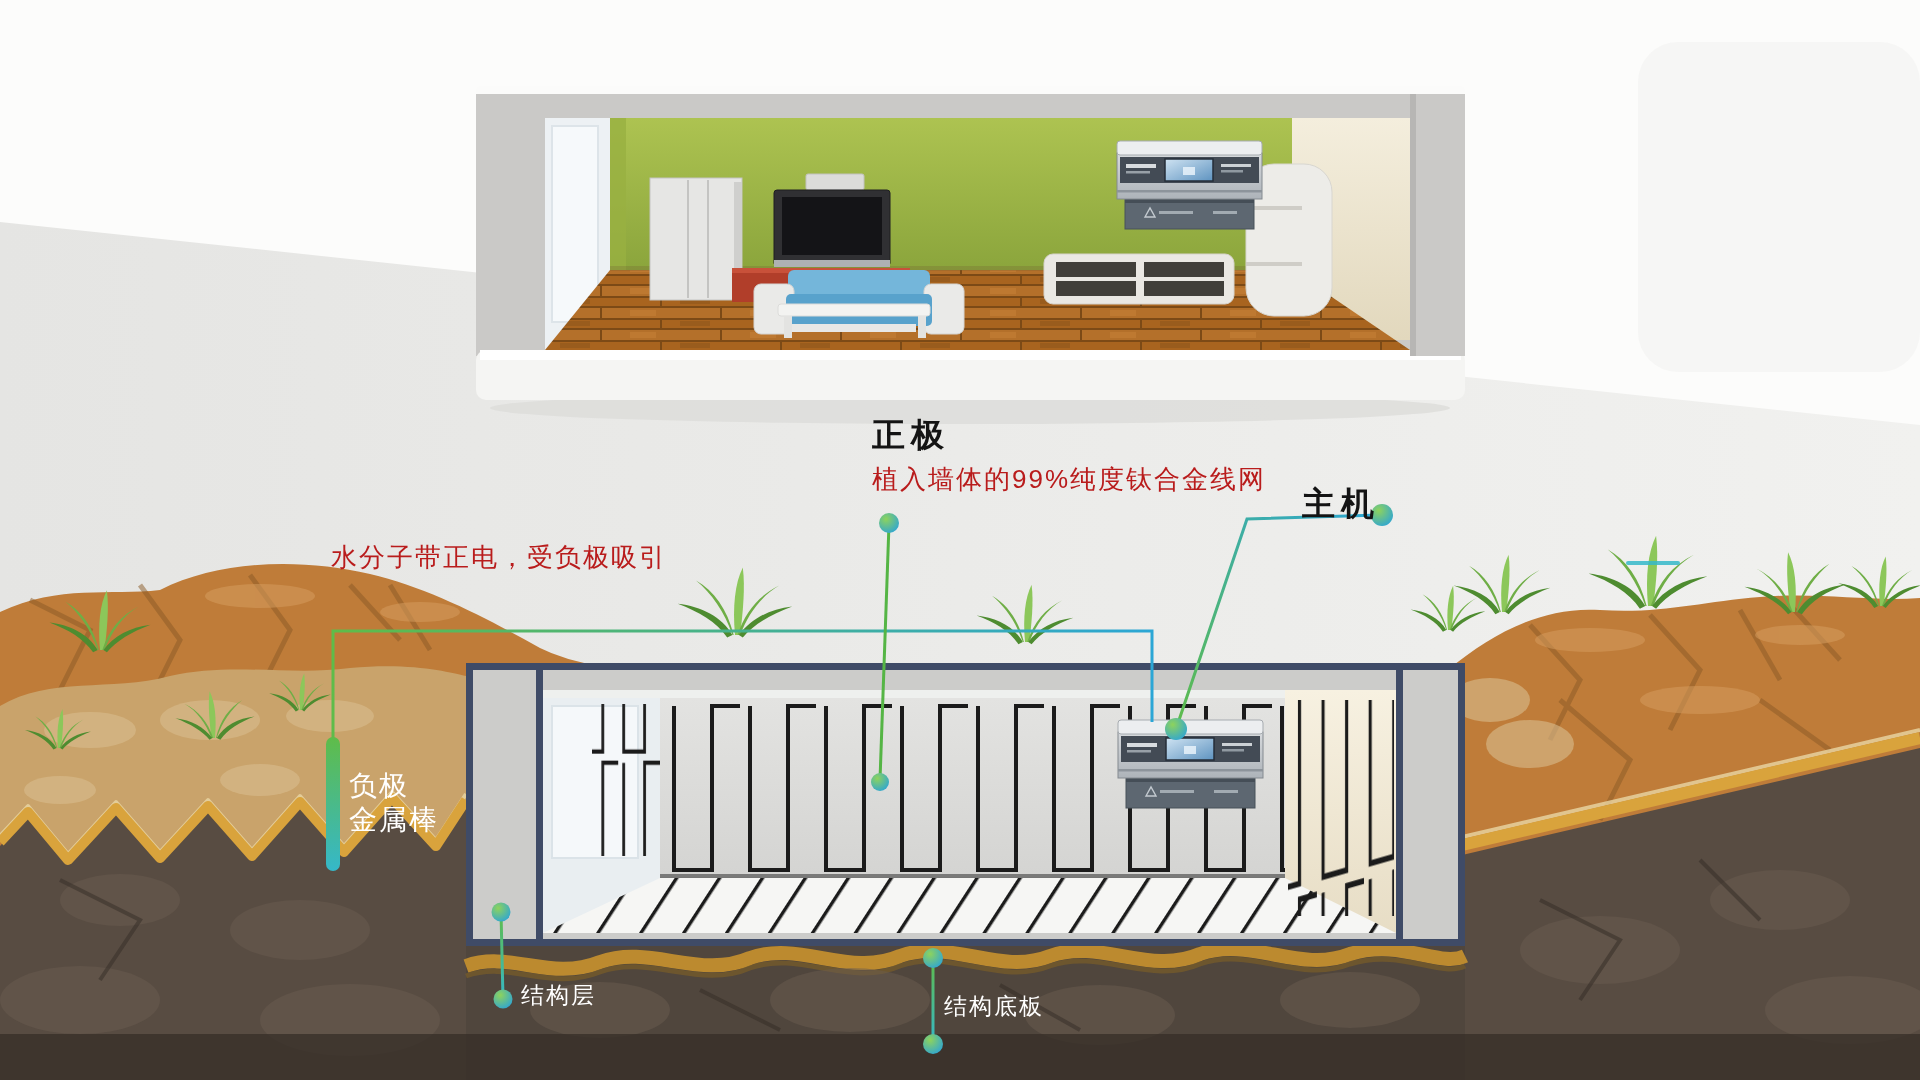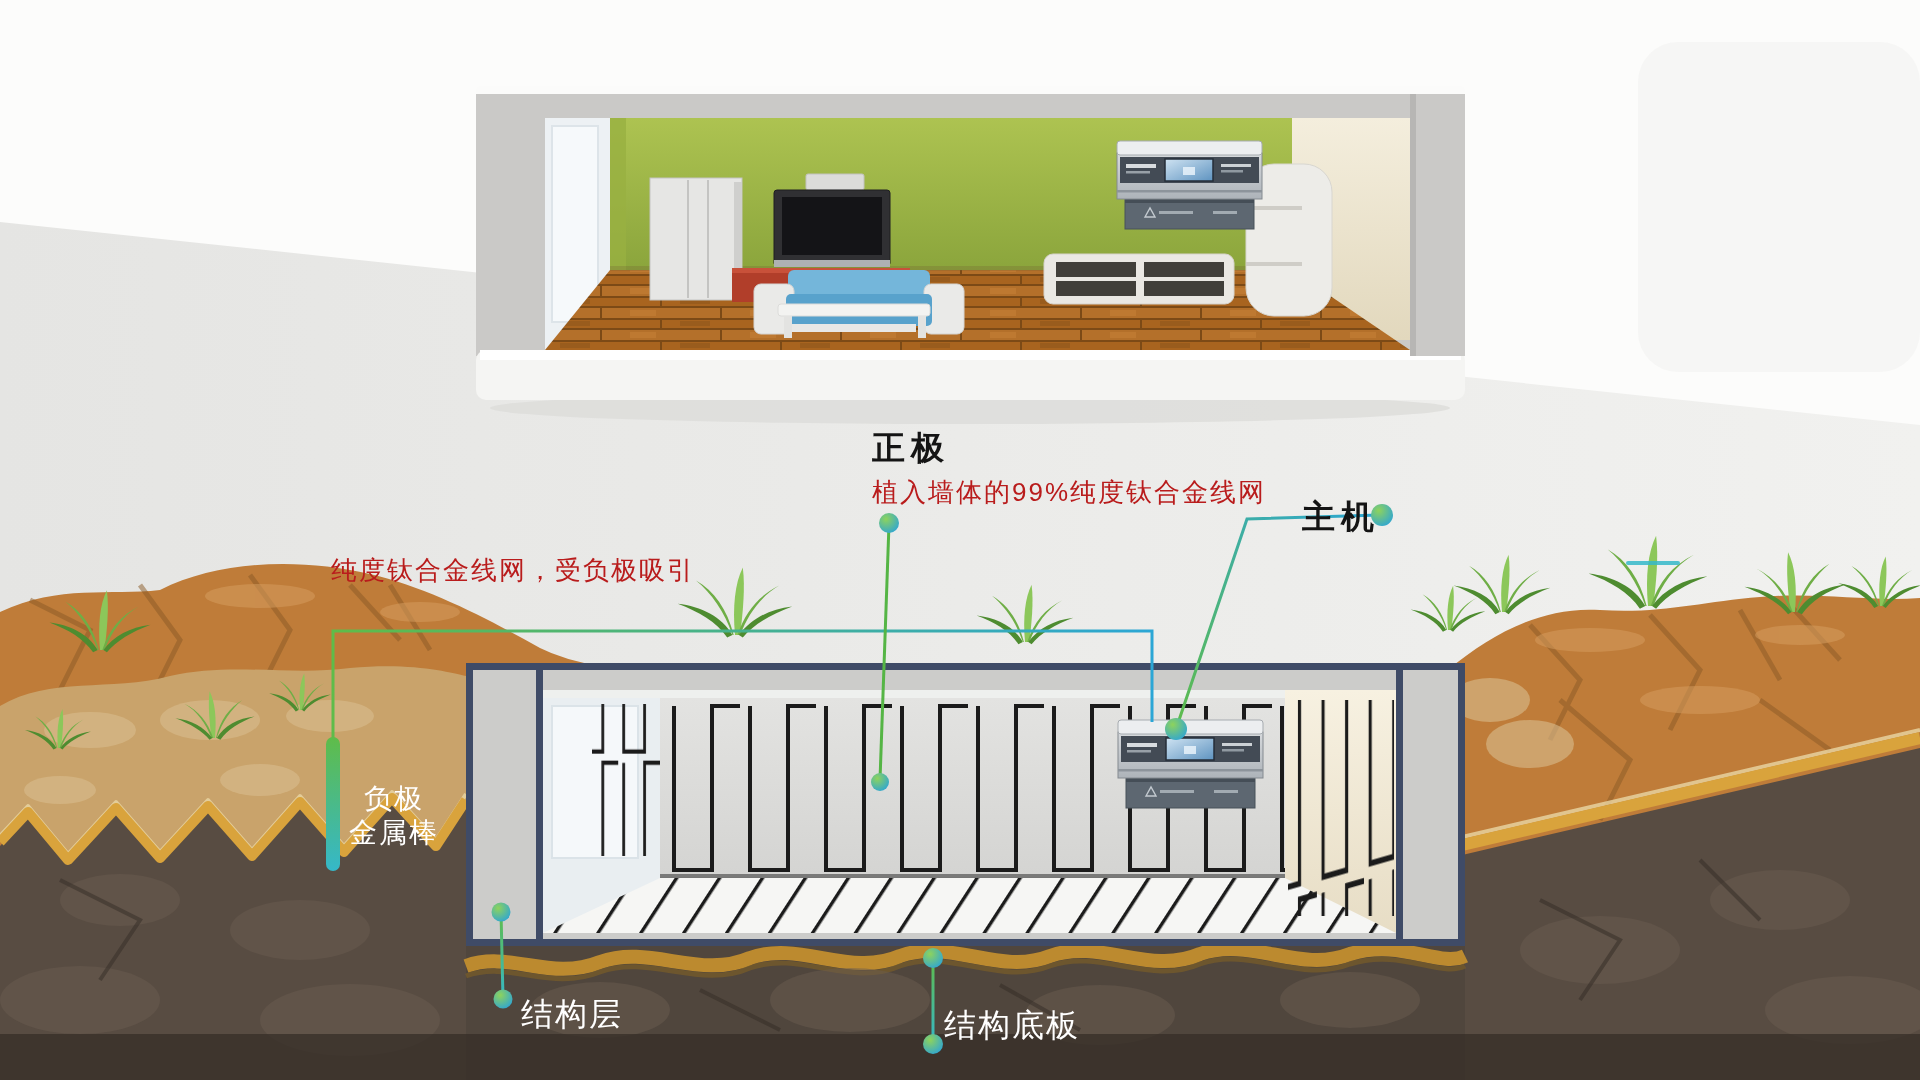--- a/index.html
+++ b/index.html
@@ -1,24 +1,24 @@
 <!DOCTYPE html>
 <html><head>
 <meta charset="utf-8">
 <style>
   html,body{margin:0;padding:0;background:#fbfbfa;}
   #canvas{position:relative;width:1920px;height:1080px;overflow:hidden;
           font-family:"Liberation Sans","DejaVu Sans",sans-serif;}
   #scene{position:absolute;left:0;top:0;}
-  .lbl{position:absolute;white-space:nowrap;color:#1a1a1a;margin-top:13px;}
+  .lbl{position:absolute;white-space:nowrap;color:#1a1a1a;}
   .title{font-size:33px;font-weight:700;letter-spacing:6px;color:#141414;}
   .body{font-size:26px;letter-spacing:2px;color:#b91c1c;}
-  .white{color:#ffffff;text-align:center;}
+  .white{color:#ffffff;}
   .w28{font-size:28px;letter-spacing:2px;line-height:34px;}
-  .w27{font-size:32px;letter-spacing:2px;}
+  .w27{font-size:23px;letter-spacing:2px;}
   sup{font-size:15px;letter-spacing:0;}
 </style>
 </head>
 <body>
 
 <div id="canvas">
 <svg id="scene" width="1920" height="1080" viewBox="0 0 1920 1080">
   <defs>
     <linearGradient id="bgGrad" x1="0" y1="0" x2="1" y2="0">
       <stop offset="0" stop-color="#e5e5e3"></stop>
@@ -299,21 +299,21 @@
     </g>
     <rect x="1626" y="561" width="54" height="4" rx="2" fill="#35b8c9" opacity="0.85"></rect>
   </g>
 </svg>
 
 <div class="lbl title" style="left:872px;top:413px">正极</div>
 <div class="lbl body" style="left:872px;top:462px">植入墙体的99%纯度钛合金线网</div>
 
 <div class="lbl title" style="left:1302px;top:482px">主机</div>
 
-<div class="lbl body" style="left:331px;top:540px">纯度钛合金线网，受负极吸引</div>
+<div class="lbl body" style="left:331px;top:540px">水分子带正电，受负极吸引</div>
 
 <div class="lbl white w28" style="left:349px;top:769px">
   <div>负极</div>
   <div>金属棒</div>
 </div>
 
 <div class="lbl white w27" style="left:521px;top:980px">结构层</div>
 <div class="lbl white w27" style="left:944px;top:991px">结构底板</div>
 </div>
 

